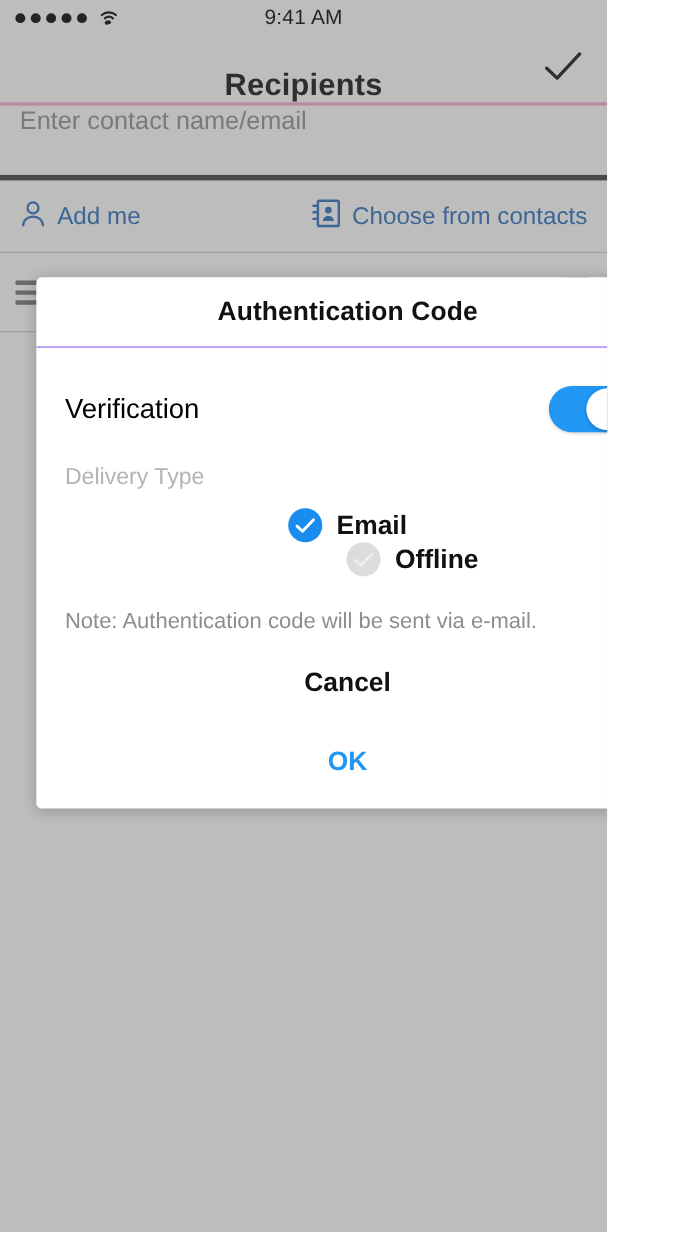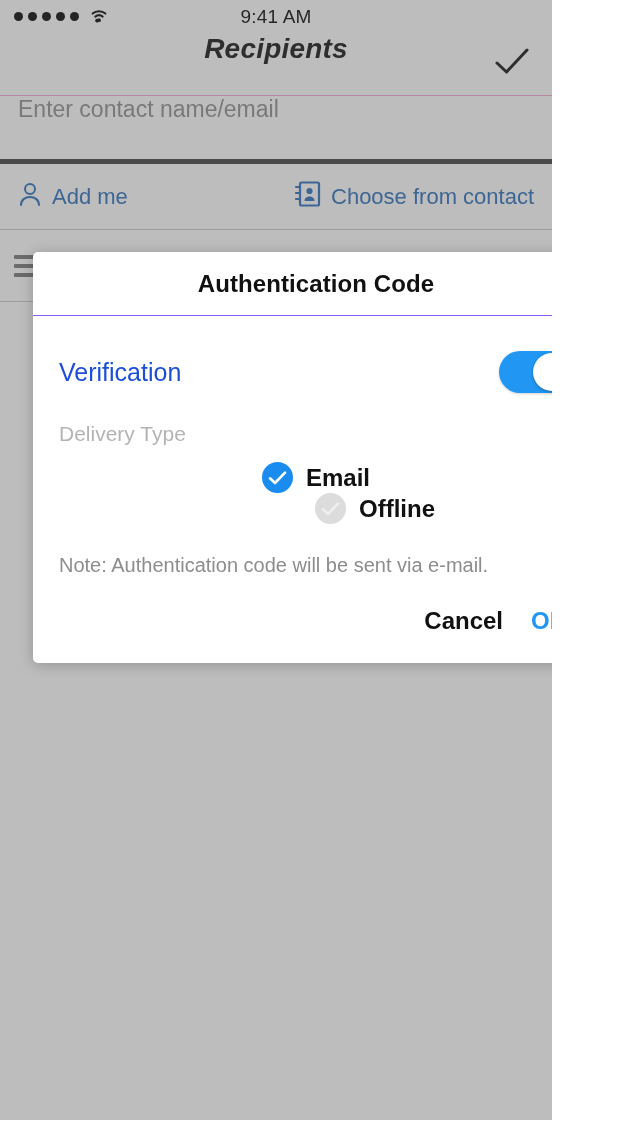--- a/index.html
+++ b/index.html
@@ -47,23 +47,22 @@
     position:relative; padding:2px;
   }
   .battery::after {
     content:""; position:absolute; right:-5px; top:6px;
     width:3px; height:7px; background:#000; border-radius:0 2px 2px 0;
   }
   .battery-fill { height:100%; width:100%; background:#000; border-radius:1px; }
 
   .navbar {
     position:relative; height:63px;
-    display:flex; align-items:flex-start; justify-content:center;
-    border-bottom:1px solid #f9a8d4;
-    font-style:italic;
+    display:flex; align-items:flex-end; justify-content:center;
+    border-bottom:3px solid #f9a8d4;
   }
   .navbar-title { font-size:28px; font-weight:700; color:#111; letter-spacing:.2px; }
   .navbar-action {
     position:absolute; right:18px; top:50%; transform:translateY(-50%);
     width:44px; height:44px; display:flex; align-items:center; justify-content:center;
   }
 
   .search-row {
     height:68px; display:flex; align-items:flex-start;
     padding:0 18px;
@@ -110,21 +109,21 @@
     border-bottom:1px solid #8b5cf6;
   }
   .dlg-title { font-size:24px; font-weight:700; color:#111; letter-spacing:.1px; }
 
   .dlg-body { padding:26px 26px 0 26px; }
 
   .toggle-row {
     display:flex; align-items:center; justify-content:space-between;
     height:60px;
   }
-  .toggle-label { font-size:25px; color:#1d4ed8; }
+  .toggle-label { font-size:25px; color:#000000; }
   .switch {
     width:74px; height:42px; border-radius:21px;
     background:#2196f3; position:relative;
     box-shadow:0 1px 3px rgba(0,0,0,.18);
   }
   .switch-knob {
     position:absolute; top:2px; right:2px;
     width:38px; height:38px; border-radius:50%;
     background:#fff; box-shadow:0 1px 3px rgba(0,0,0,.3);
   }
@@ -144,21 +143,21 @@
   .radio-mark.on  { background:#1a8cf0; }
   .radio-mark.off { background:#dcdcdc; }
   .radio-text { font-size:24px; font-weight:700; color:#111; }
 
   .note {
     font-size:20px; color:#8d8d8d; margin-top:30px;
   }
 
   .dlg-footer {
     display:flex; align-items:center; justify-content:flex-end;
-    gap:24px; padding:26px 30px 24px 30px;
+    gap:36px; padding:26px 30px 24px 30px;flex-direction:column;
   }
   .btn { font-size:24px; font-weight:700; background:none; border:none;
          font-family:inherit; cursor:pointer; padding:4px 2px; }
   .btn-cancel { color:#111; }
   .btn-ok { color:#2196f3; }
 
   
   #bottom-edge {
     position:absolute; left:0; right:0; bottom:0; height:2px; background:#ffffff;
   }
@@ -218,21 +217,21 @@
       </div>
       <div class="action-link">
         <span>
           <svg width="27" height="28" viewBox="0 0 27 28">
             <rect x="6" y="2.5" width="19" height="23" rx="1.5" stroke="#2a6ebb" stroke-width="2.2" fill="none"></rect>
             <circle cx="15.5" cy="11" r="3.1" fill="#2a6ebb"></circle>
             <path d="M10.5 21c0-3 2.3-4.6 5-4.6s5 1.6 5 4.6z" fill="#2a6ebb"></path>
             <path d="M2 7h4M2 13h4M2 19h4" stroke="#2a6ebb" stroke-width="2.2" stroke-linecap="round"></path>
           </svg>
         </span>
-        <span>Choose from contact</span>
+        <span>Choose from contacts</span>
       </div>
     </div>
 
     <div class="list-row">
       <span class="grip">
         <span></span>
           <span></span>
           <span></span>
       </span>
       <span>

